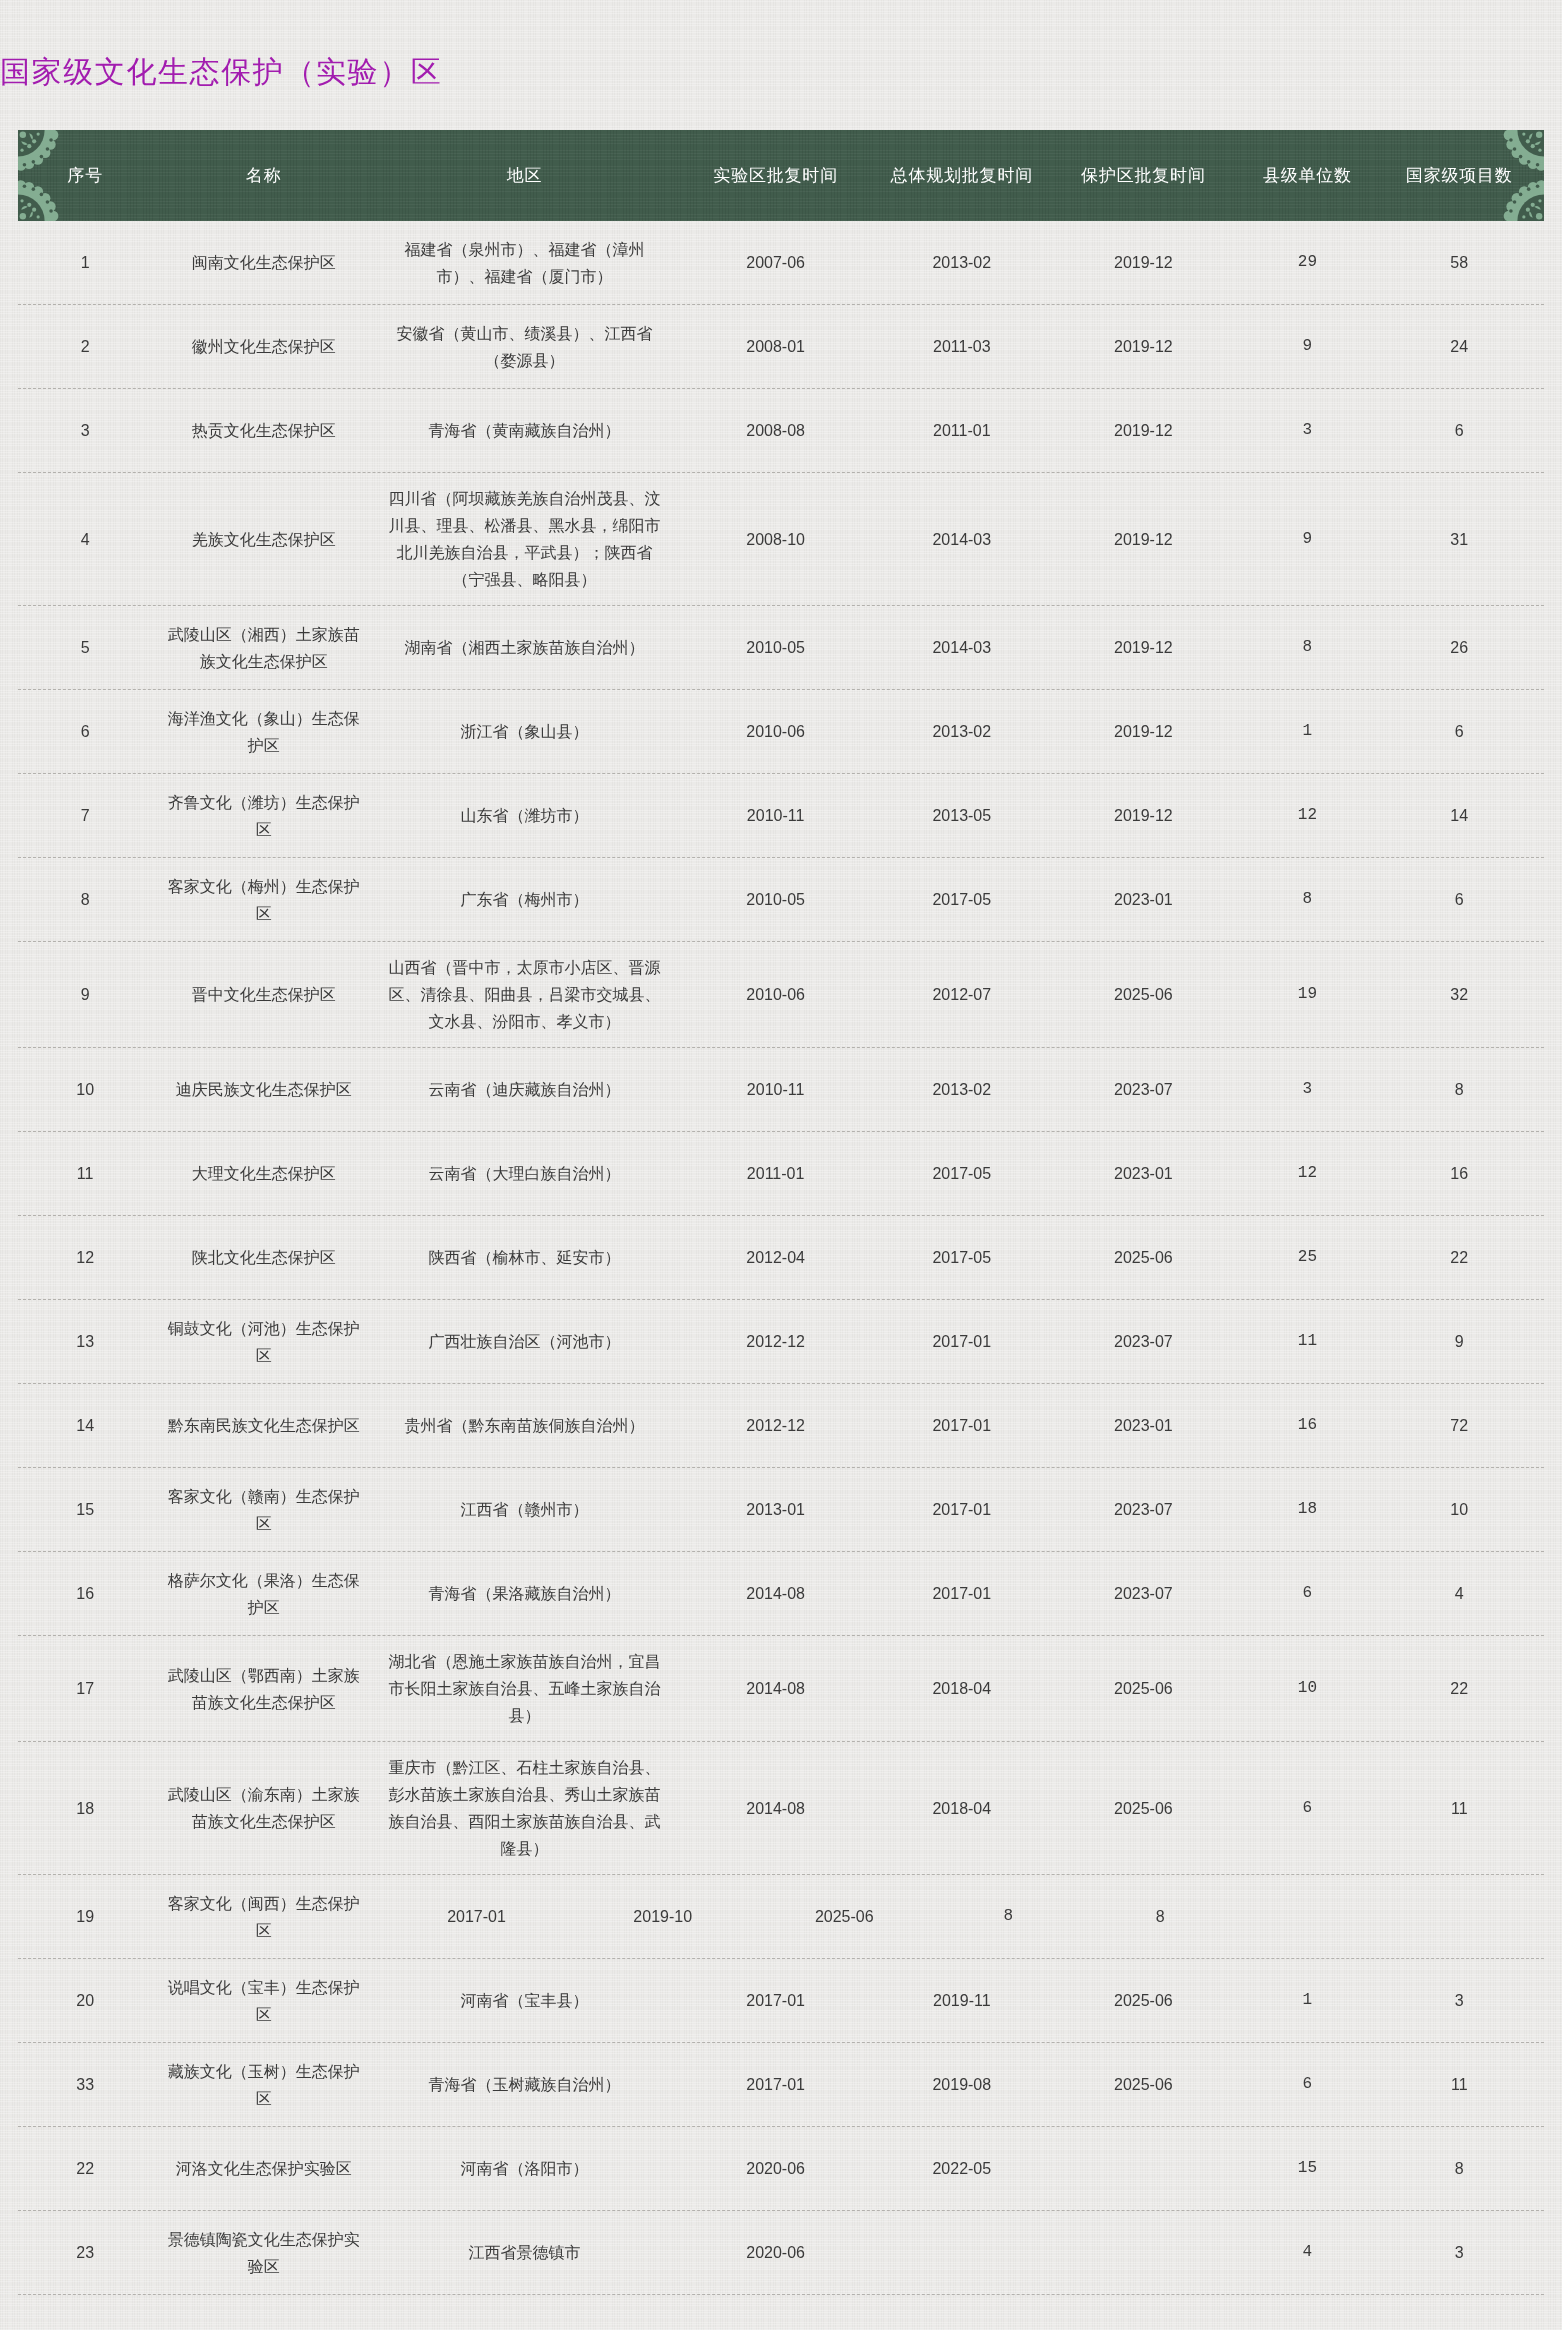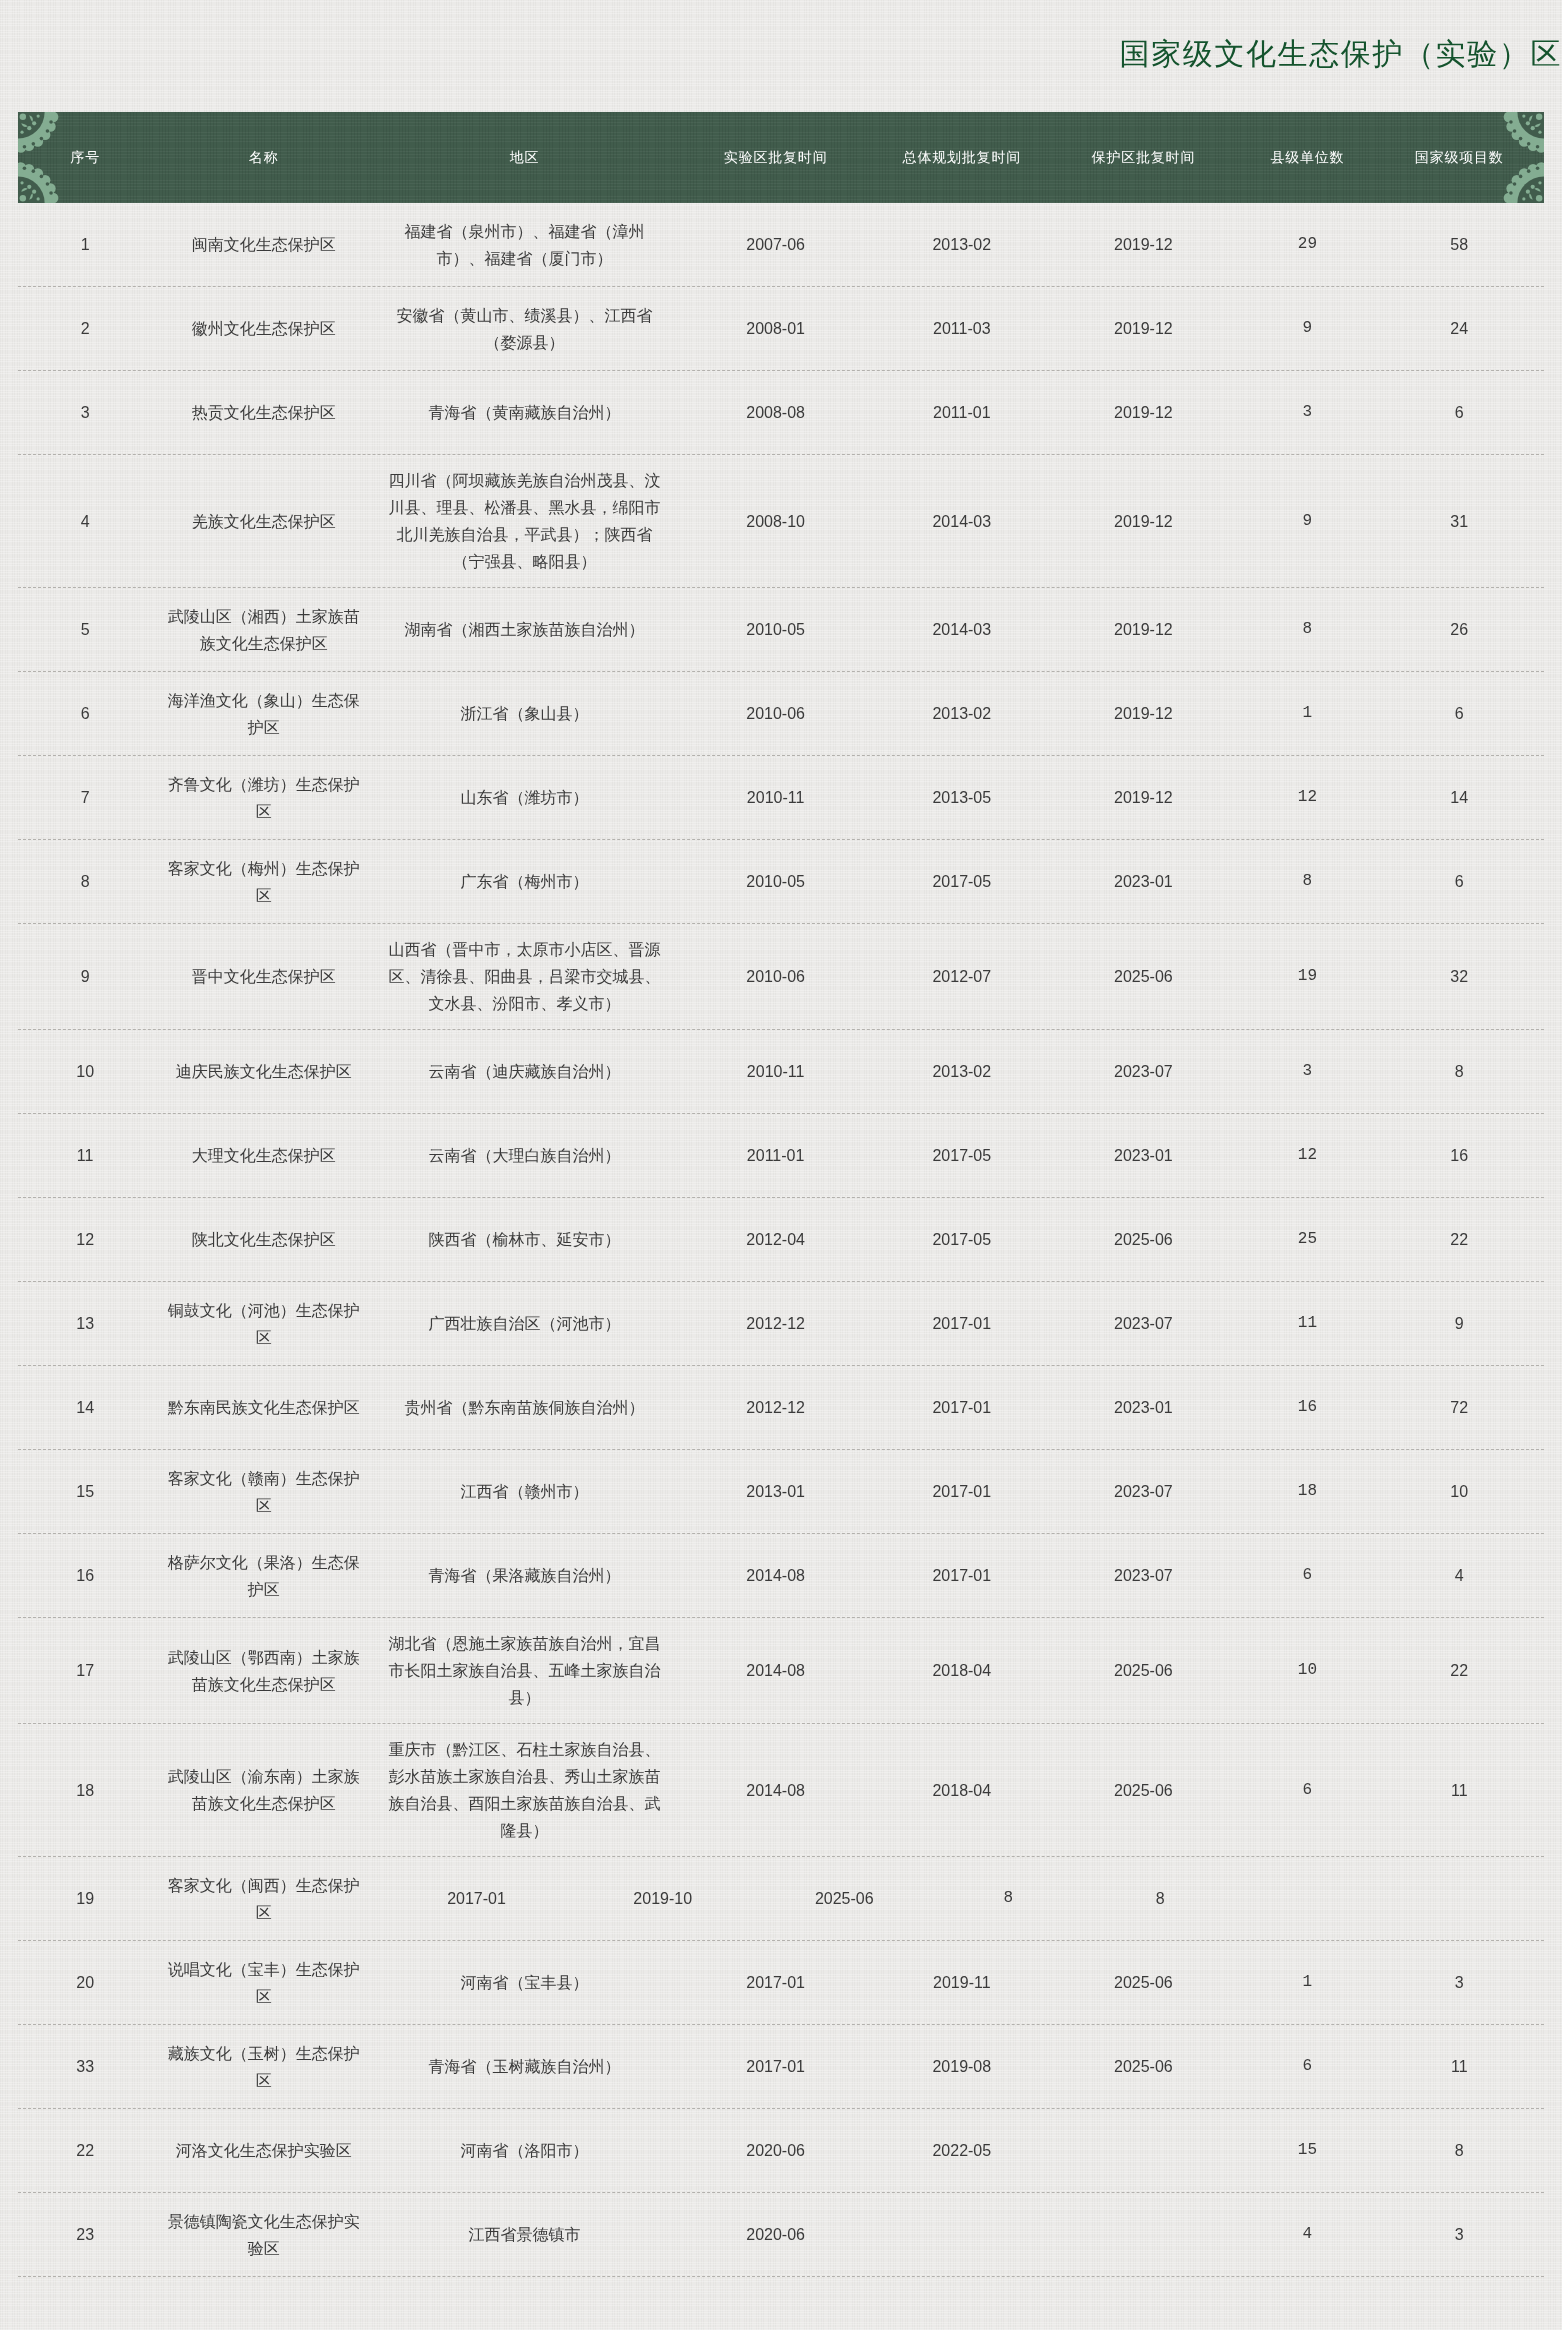--- a/index.html
+++ b/index.html
@@ -10,43 +10,43 @@
   }
   body {
     font-family: "Liberation Sans", "DejaVu Sans", sans-serif;
     color: #3a3a3a;
     background-color: #ebeae8;
     background-image:
       repeating-linear-gradient(0deg, rgba(255,255,255,0.25) 0 0.8px, transparent 0.8px 2.4px),
       repeating-linear-gradient(90deg, rgba(120,118,112,0.05) 0 0.8px, transparent 0.8px 2.4px);
   }
   .page-title {
-    padding-top: 34px;
-    text-align: right;
+    padding-top: 52px;
+    text-align: left;
     font-size: 30px;
     font-weight: 400;
     letter-spacing: 1.6px;
-    color: #14532d;
+    color: #a21caf;
   }
   .table {
     margin: 37px 18px 0 18px;
   }
   .thead {
     position: relative;
     display: flex;
     align-items: center;
     height: 91px;
     background-color: #415c4c;
     background-image:
       repeating-linear-gradient(90deg, rgba(0,0,0,0.07) 0 0.8px, transparent 0.8px 3.2px),
       repeating-linear-gradient(0deg, rgba(255,255,255,0.045) 0 0.8px, transparent 0.8px 3.2px);
     color: #ffffff;
   }
   .th {
-    font-size: 14px;
+    font-size: 17px;
     font-weight: 400;
     text-align: center;
     letter-spacing: 0.8px;
   }
   .orn {
     position: absolute;
     width: 50px;
     height: 50px;
     pointer-events: none;
   }

